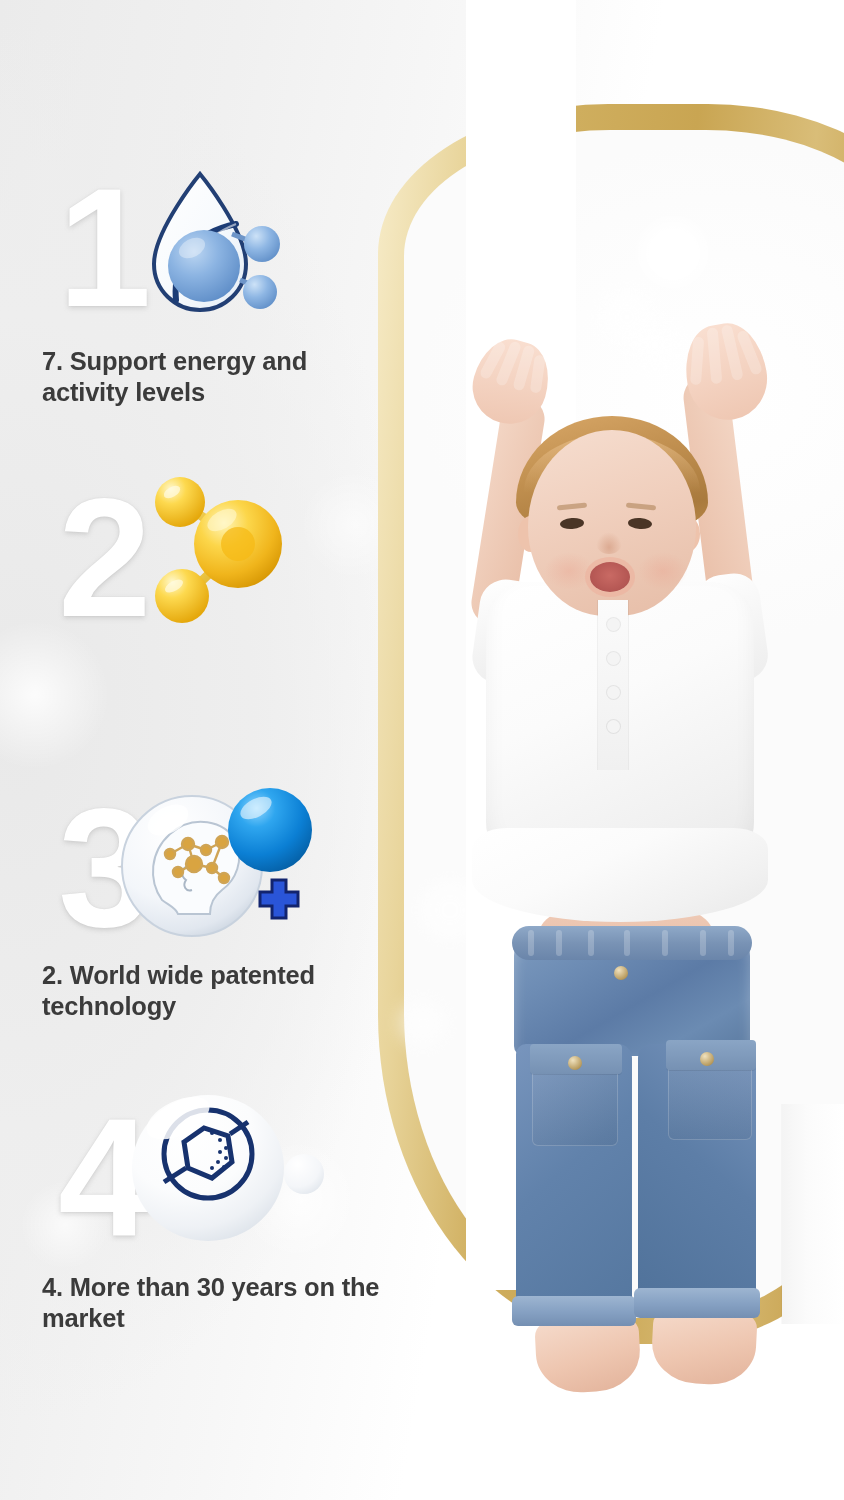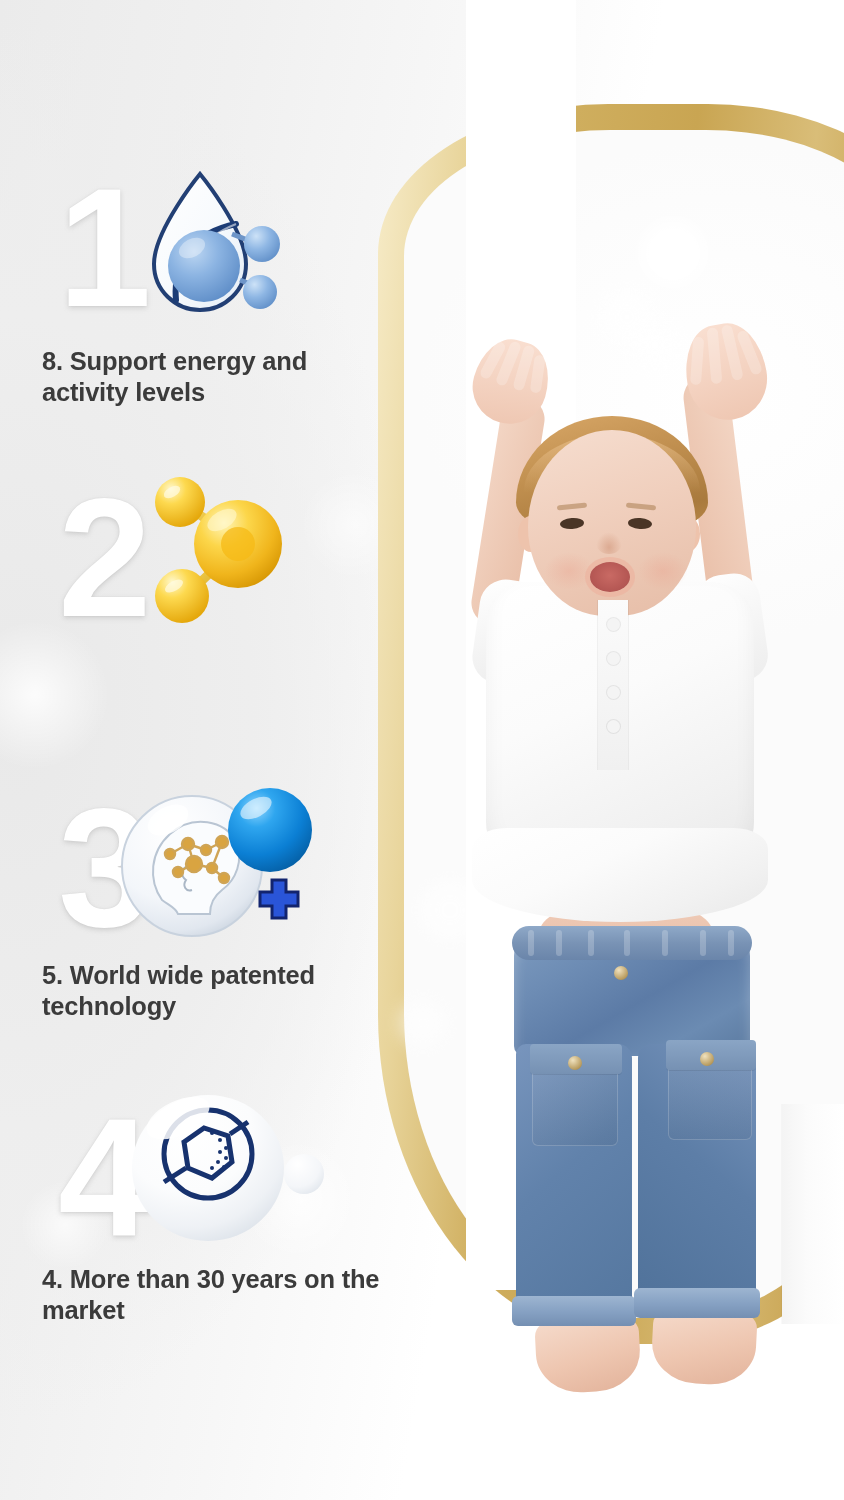--- a/index.html
+++ b/index.html
@@ -239,21 +239,21 @@
     width:340px;
     font-size:25.5px;
     font-weight:bold;
     line-height:1.2;
     color:#3b3b3b;
     z-index:4;
     letter-spacing:-0.2px;
   }
   .feature.f2 .f-text { top:200px; }
   .feature.f3 .f-text { top:190px; }
-  .feature.f4 .f-text { top:184px; }
+  .feature.f4 .f-text { top:192px; }
 </style>
 </head>
 <body>
 
 <div class="page">
 
   <div class="bokeh" style="left:-40px;top:620px;width:150px;height:150px;background:radial-gradient(circle,rgba(255,255,255,.85),rgba(255,255,255,0) 70%);"></div>
   <div class="bokeh" style="left:240px;top:1140px;width:120px;height:120px;background:radial-gradient(circle,rgba(255,255,255,.8),rgba(255,255,255,0) 70%);"></div>
   <div class="bokeh" style="left:20px;top:1180px;width:90px;height:90px;background:radial-gradient(circle,rgba(255,255,255,.7),rgba(255,255,255,0) 70%);"></div>
   <div class="bokeh" style="left:300px;top:470px;width:110px;height:110px;background:radial-gradient(circle,rgba(255,255,255,.6),rgba(255,255,255,0) 70%);"></div>
@@ -368,21 +368,21 @@
           <path d="M104 56 C66 64 40 88 44 132" fill="none" stroke="#1d3d76" stroke-width="6" stroke-linecap="round"></path>
           <path d="M104 56 C70 70 52 92 56 128" fill="none" stroke="#ffffff" stroke-width="2" opacity=".55"></path>
           <line x1="100" y1="66" x2="126" y2="76" stroke="#6e95c8" stroke-width="5"></line>
           <line x1="108" y1="112" x2="128" y2="120" stroke="#6e95c8" stroke-width="5"></line>
           <ellipse cx="72" cy="98" rx="36" ry="36" fill="url(#ballBig)"></ellipse>
           <circle cx="130" cy="76" r="18" fill="url(#ballSm)"></circle>
           <circle cx="128" cy="124" r="17" fill="url(#ballSm)"></circle>
           <ellipse cx="60" cy="80" rx="14" ry="9" fill="#ffffff" opacity=".35" transform="rotate(-28 60 80)"></ellipse>
         </svg>
       </div>
-      <div class="f-text">8. Support energy and activity levels</div>
+      <div class="f-text">7. Support energy and activity levels</div>
     </div>
 
     <div class="feature f2">
       <div class="big-num">2</div>
       <div class="f-icon" style="left:128px;top:14px;">
         <svg width="170" height="170" viewBox="0 0 170 170">
           <defs>
             <radialGradient id="gBig" cx="34%" cy="26%" r="78%">
               <stop offset="0%" stop-color="#fff5b8"></stop>
               <stop offset="35%" stop-color="#fcd64a"></stop>
@@ -453,21 +453,21 @@
               <circle cx="60" cy="92" r="5"></circle>
           </g>
           <ellipse cx="50" cy="40" rx="22" ry="13" fill="#ffffff" opacity=".8" transform="rotate(-28 50 40)"></ellipse>
           <circle cx="152" cy="50" r="42" fill="url(#blueB)"></circle>
           <ellipse cx="138" cy="28" rx="17" ry="9" fill="#ffffff" opacity=".55" transform="rotate(-28 138 28)"></ellipse>
           <g>
             <path d="M142 112 h12 v-12 h14 v12 h12 v14 h-12 v12 h-14 v-12 h-12 z" fill="#2a55d8" stroke="#12246e" stroke-width="3"></path>
           </g>
         </svg>
       </div>
-      <div class="f-text">5. World wide patented technology</div>
+      <div class="f-text">2. World wide patented technology</div>
     </div>
 
     <div class="feature f4">
       <div class="big-num">4</div>
       <div class="f-icon" style="left:118px;top:8px;">
         <svg width="210" height="165" viewBox="0 0 210 165">
           <defs>
             <radialGradient id="pearl" cx="36%" cy="24%" r="82%">
               <stop offset="0%" stop-color="#ffffff"></stop>
               <stop offset="52%" stop-color="#fbfcfd"></stop>

